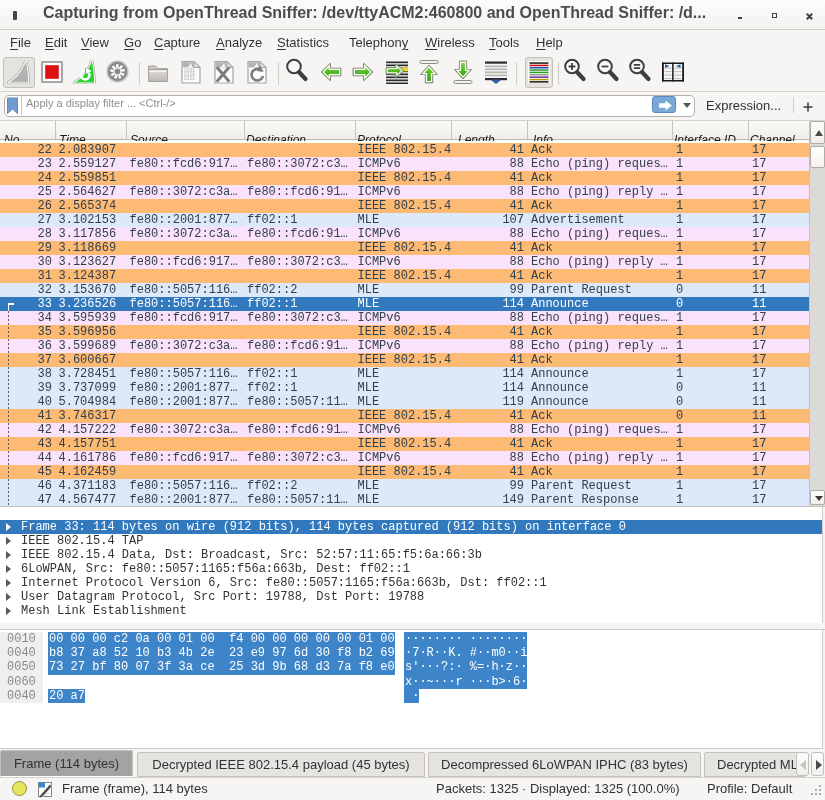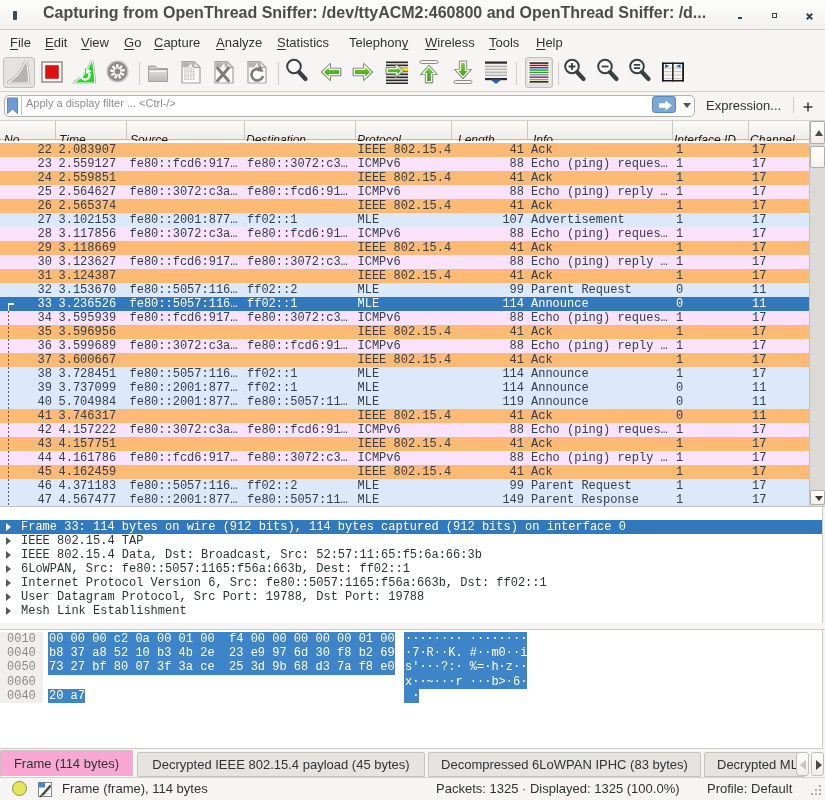--- a/index.html
+++ b/index.html
@@ -84,21 +84,21 @@
   background:#fff; border-bottom:1px solid #cfccc7; border-right:1px solid #cfccc7;
   font-family:"Liberation Mono", monospace; font-size:12px; }
 .hrow { position:relative; height:14.35px; line-height:14.35px; white-space:pre; }
 .hoff { position:absolute; left:0; top:0; width:43px; background:#f0efed; color:#8a8a8a; padding-left:7px; }
 .hbytes { position:absolute; left:48px; top:0; padding-left:1px; background:#3d85c8; color:#fff; }
 .hascii { position:absolute; left:404px; top:0; padding-left:1px; background:#3d85c8; color:#fff; }
 
 #tabbar { position:absolute; left:0; top:749px; width:825px; height:28px; background:#f6f5f4; }
 .tab { position:absolute; top:3px; height:25px; background:#e6e4e1; border:1px solid #c6c3be;
   font-size:13px; color:#2e3436; text-align:center; line-height:24px; border-radius:2px 2px 0 0; }
-.tabactive { background:#f9a8d4; border-bottom:1px solid #fff; top:1px; height:27px; line-height:26px; }
+.tabactive { background:#a3a3a3; border-bottom:1px solid #fff; top:1px; height:27px; line-height:26px; }
 .tarr { position:absolute; top:3px; width:13px; height:24px; background:linear-gradient(#fdfdfd,#f0efed);
   border:1px solid #c2bfba; border-radius:3px; }
 
 #statusbar { position:absolute; left:0; top:777px; width:825px; height:23px;
   background:#f6f5f4; border-top:1px solid #d5d2ce; font-size:13px; color:#2e3436; }
 </style>
 </head>
 <body>
 <div id="win">
   <div id="titlebar">

